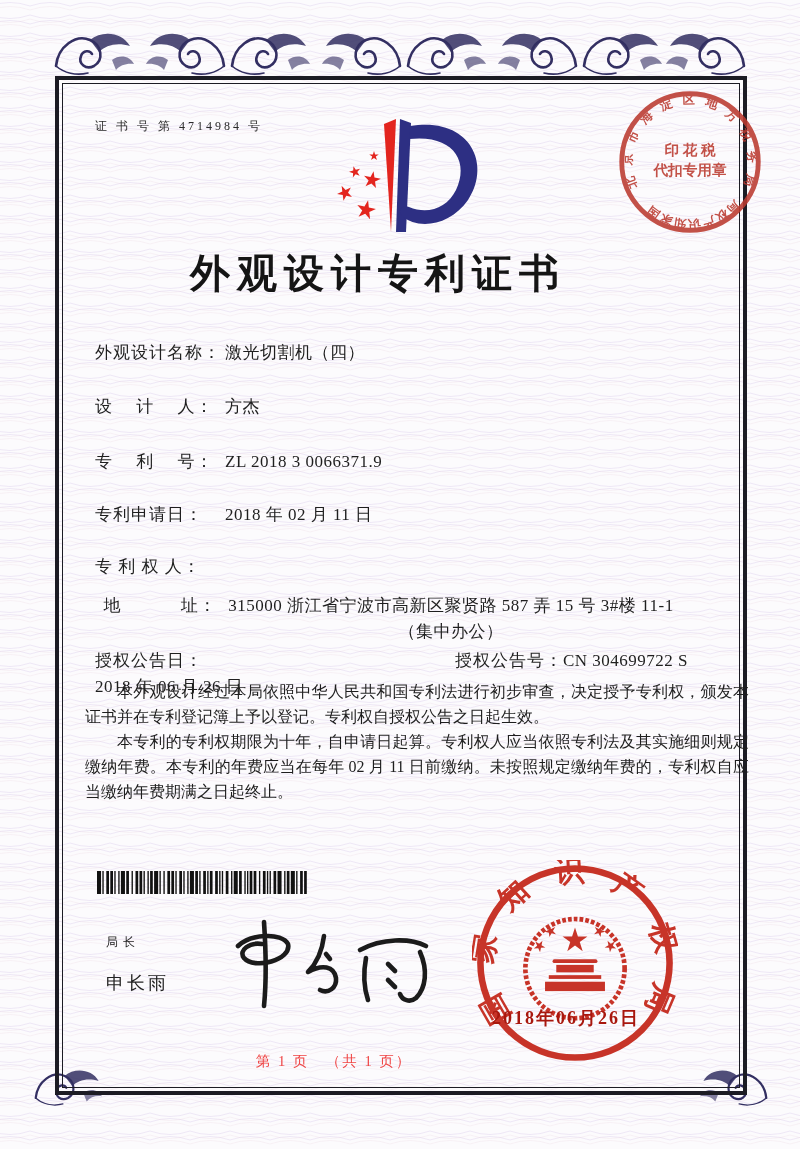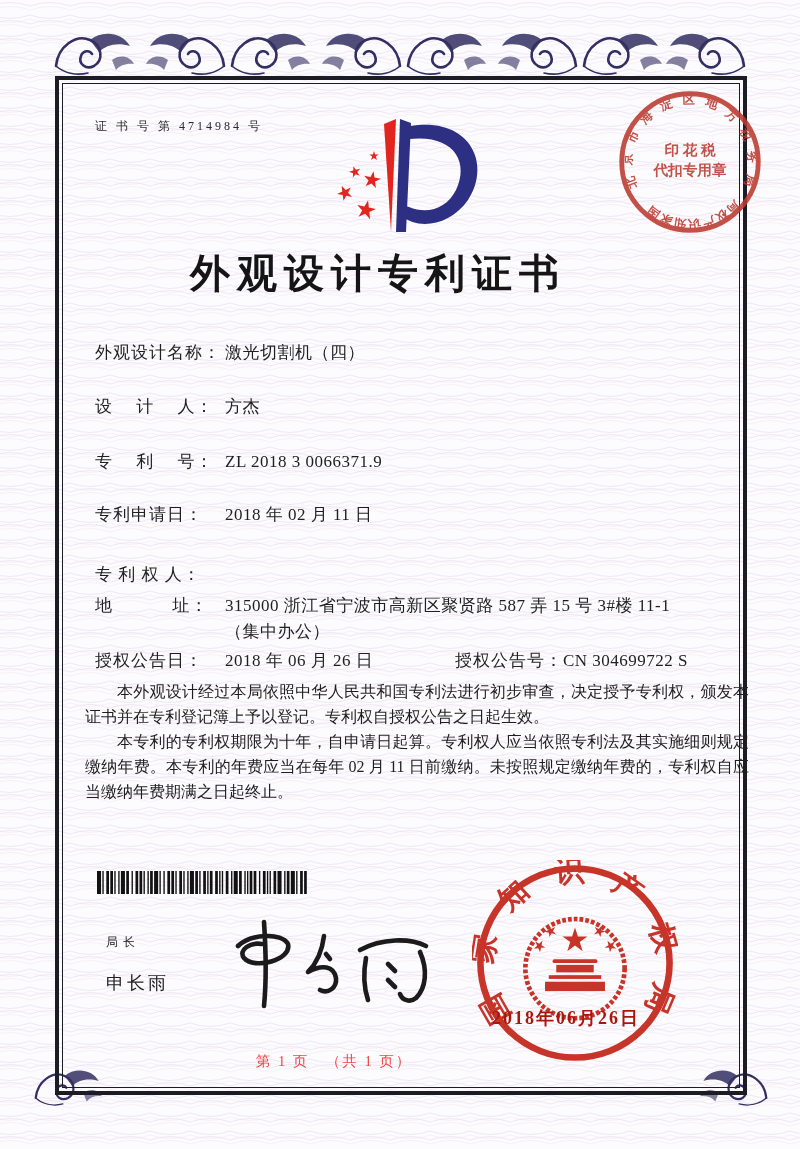--- a/index.html
+++ b/index.html
@@ -31,22 +31,22 @@
     text-align:center;font-size:40px;font-weight:bold;letter-spacing:7px;color:#151515;
   }
   .fields{position:absolute;left:0;top:0;z-index:2;width:800px;}
   .frow{position:absolute;left:95px;display:flex;font-size:17px;line-height:26px;color:#1f1f1f;}
   .flabel{width:130px;flex:none;letter-spacing:1px;white-space:pre;}
   .fvalue{letter-spacing:.5px;}
   .frow-name{top:340px;align-items:center;}
   .frow-designer{top:394px;}
   .frow-patno{top:449px;}
   .frow-filing{top:502px;}
-  .frow-patentee{top:554px;margin-top:8px;}
-  .frow-address{top:593px;width:615px;}
+  .frow-patentee{top:554px;}
+  .frow-address{top:593px;width:615px;text-align:center;}
   .frow-address .fvalue{width:452px;}
   .frow-grant{top:648px;width:650px;}
   .grant-no-group{position:absolute;left:360px;top:0;display:flex;}
   .grant-no-group .flabel{width:108px;}
   .paragraphs{
     position:absolute;left:85px;top:679px;width:664px;z-index:2;
     font-size:16px;line-height:25px;text-align:justify;color:#1e1e1e;
   }
   .paragraphs p{margin:0;text-indent:2em;}
   .barcode{position:absolute;left:95px;top:871px;z-index:2;}
@@ -150,21 +150,21 @@
     <span class="flabel">专利申请日：</span>
     <span class="fvalue">2018 年 02 月 11 日</span>
   </div>
   <div class="frow frow-patentee">
     <span class="flabel">专 利 权 人：</span>
   </div>
   <div class="frow frow-address">
     <span class="flabel">地　　　 址：</span>
     <span class="fvalue">315000 浙江省宁波市高新区聚贤路 587 弄 15 号 3#楼 11-1（集中办公）</span>
   </div>
-  <div class="frow frow-grant" style="position:absolute;">
+  <div class="frow frow-grant" style="position:absolute;flex-direction:column;">
     <span class="flabel">授权公告日：</span>
     <span class="fvalue">2018 年 06 月 26 日</span>
     <span class="grant-no-group">
       <span class="flabel">授权公告号：</span>
       <span class="fvalue">CN 304699722 S</span>
     </span>
   </div>
 </div>
 
 <div class="paragraphs">

